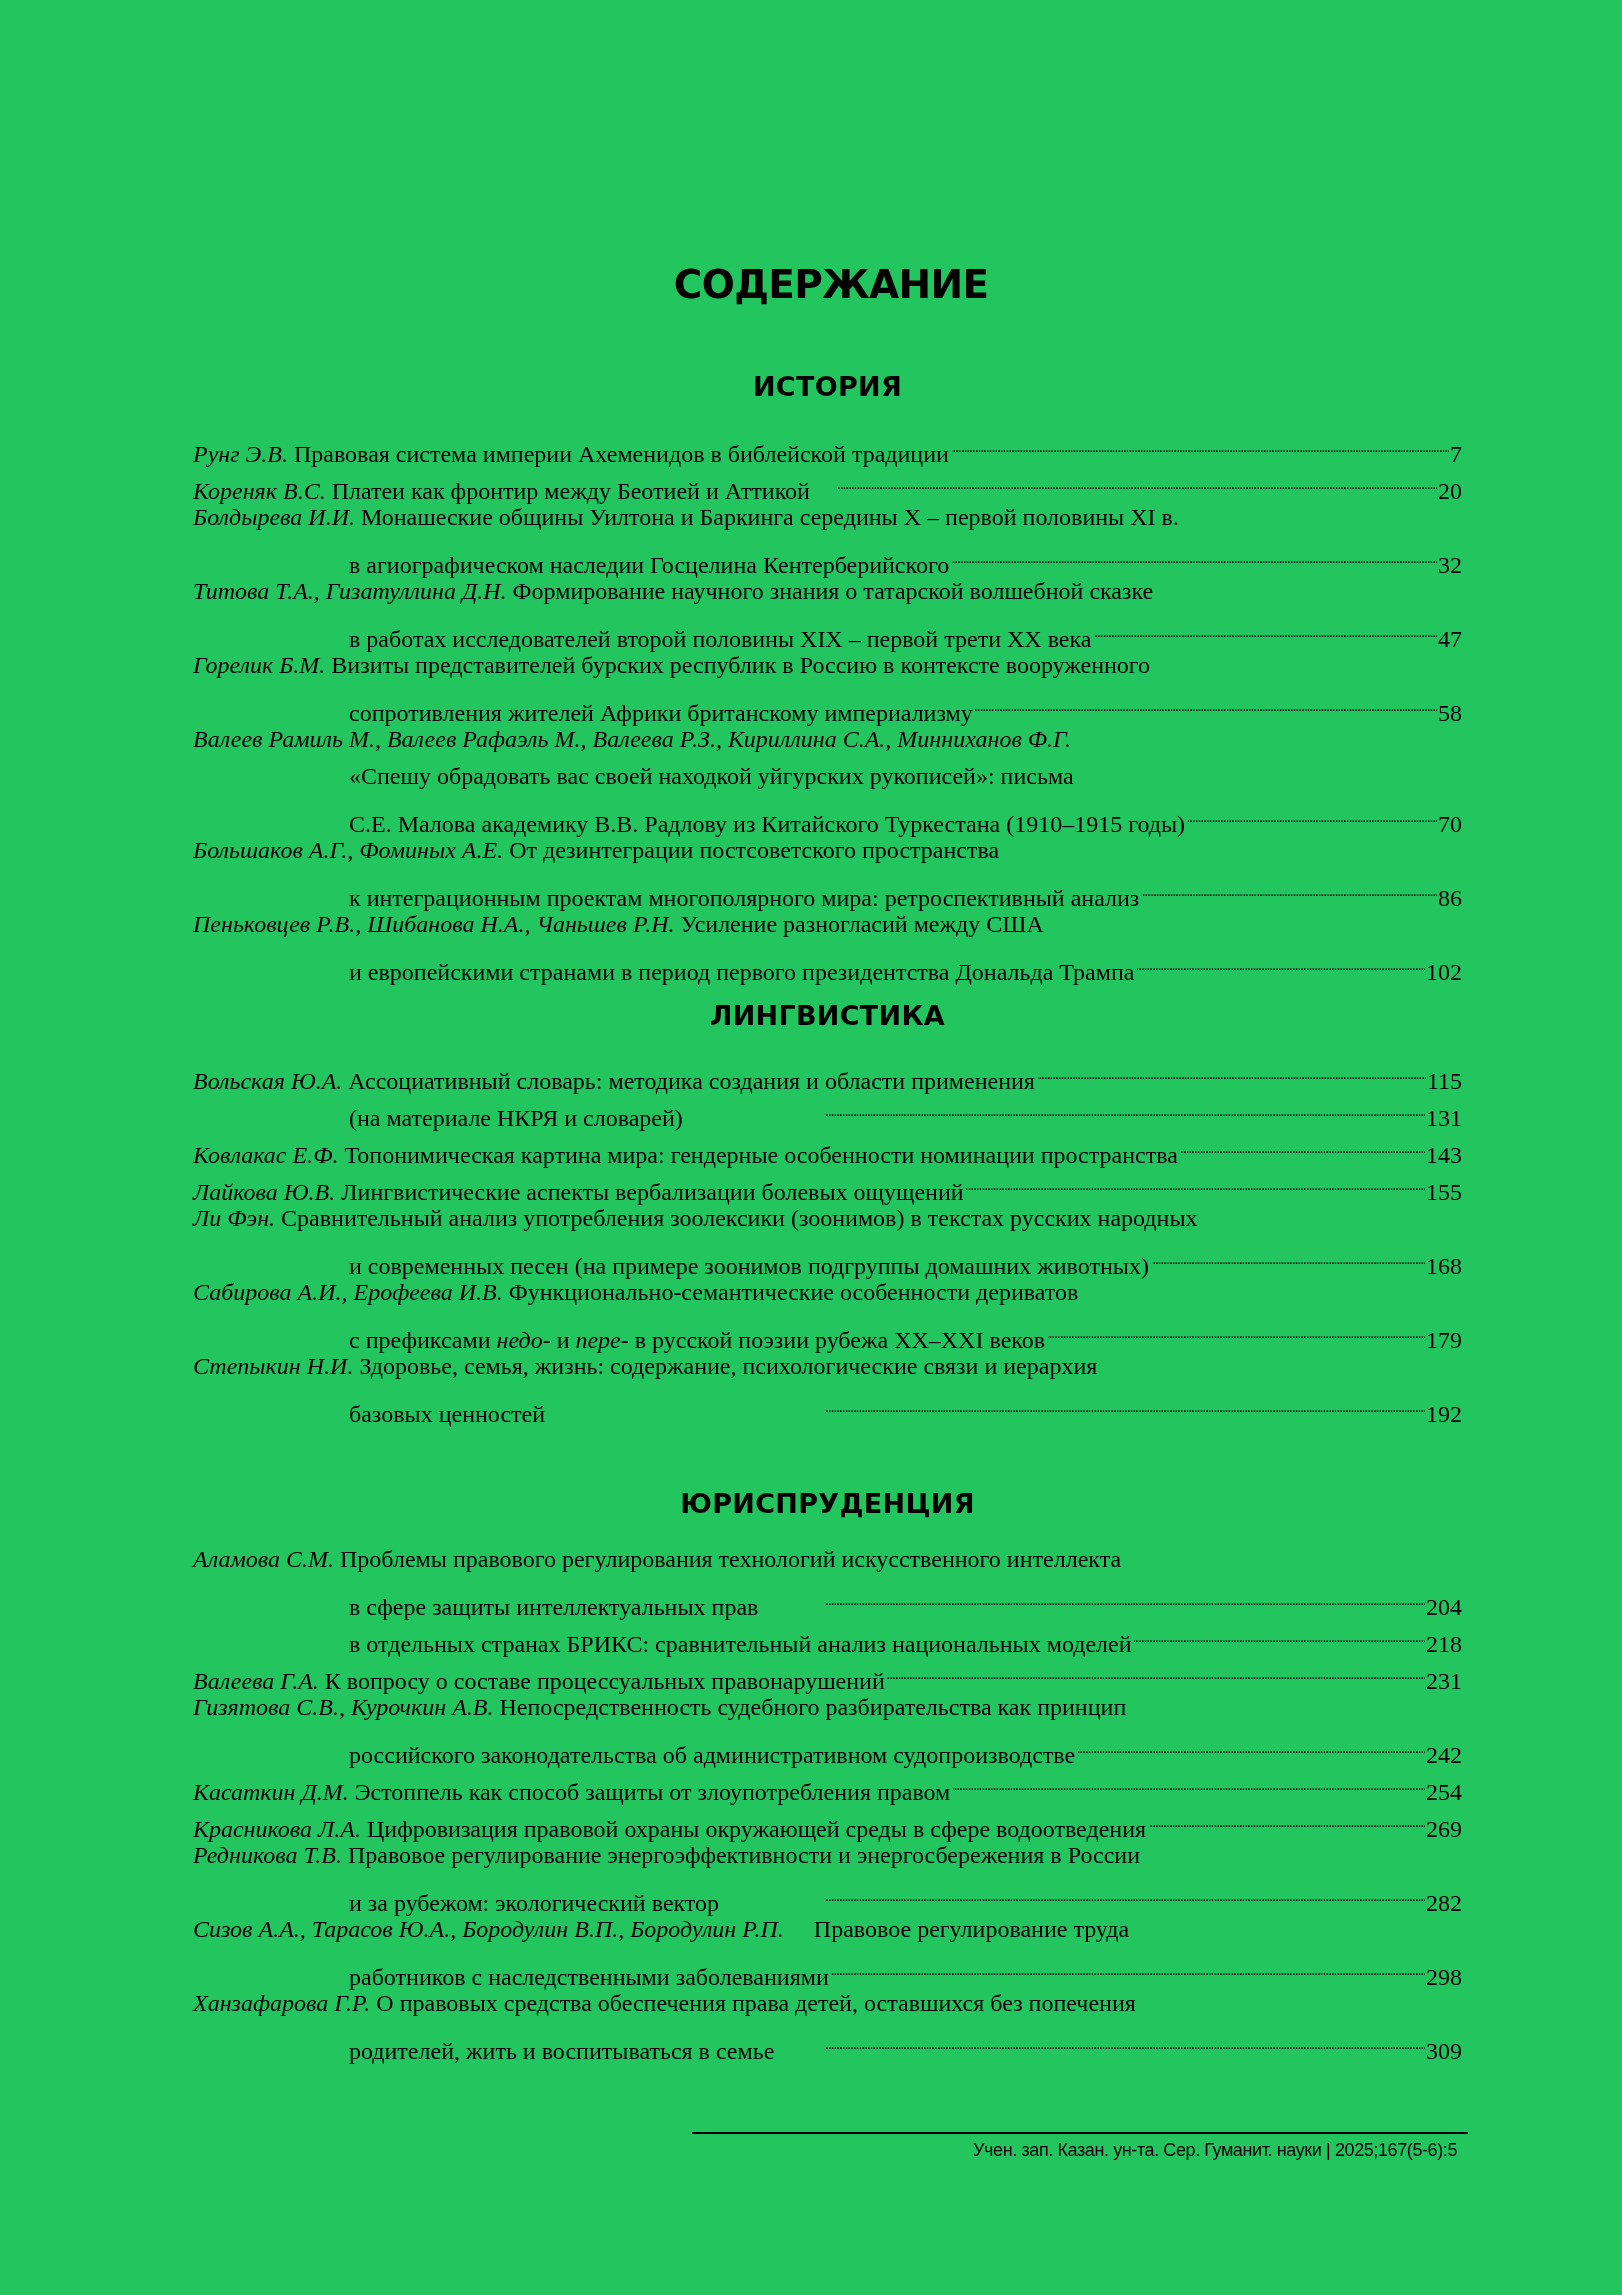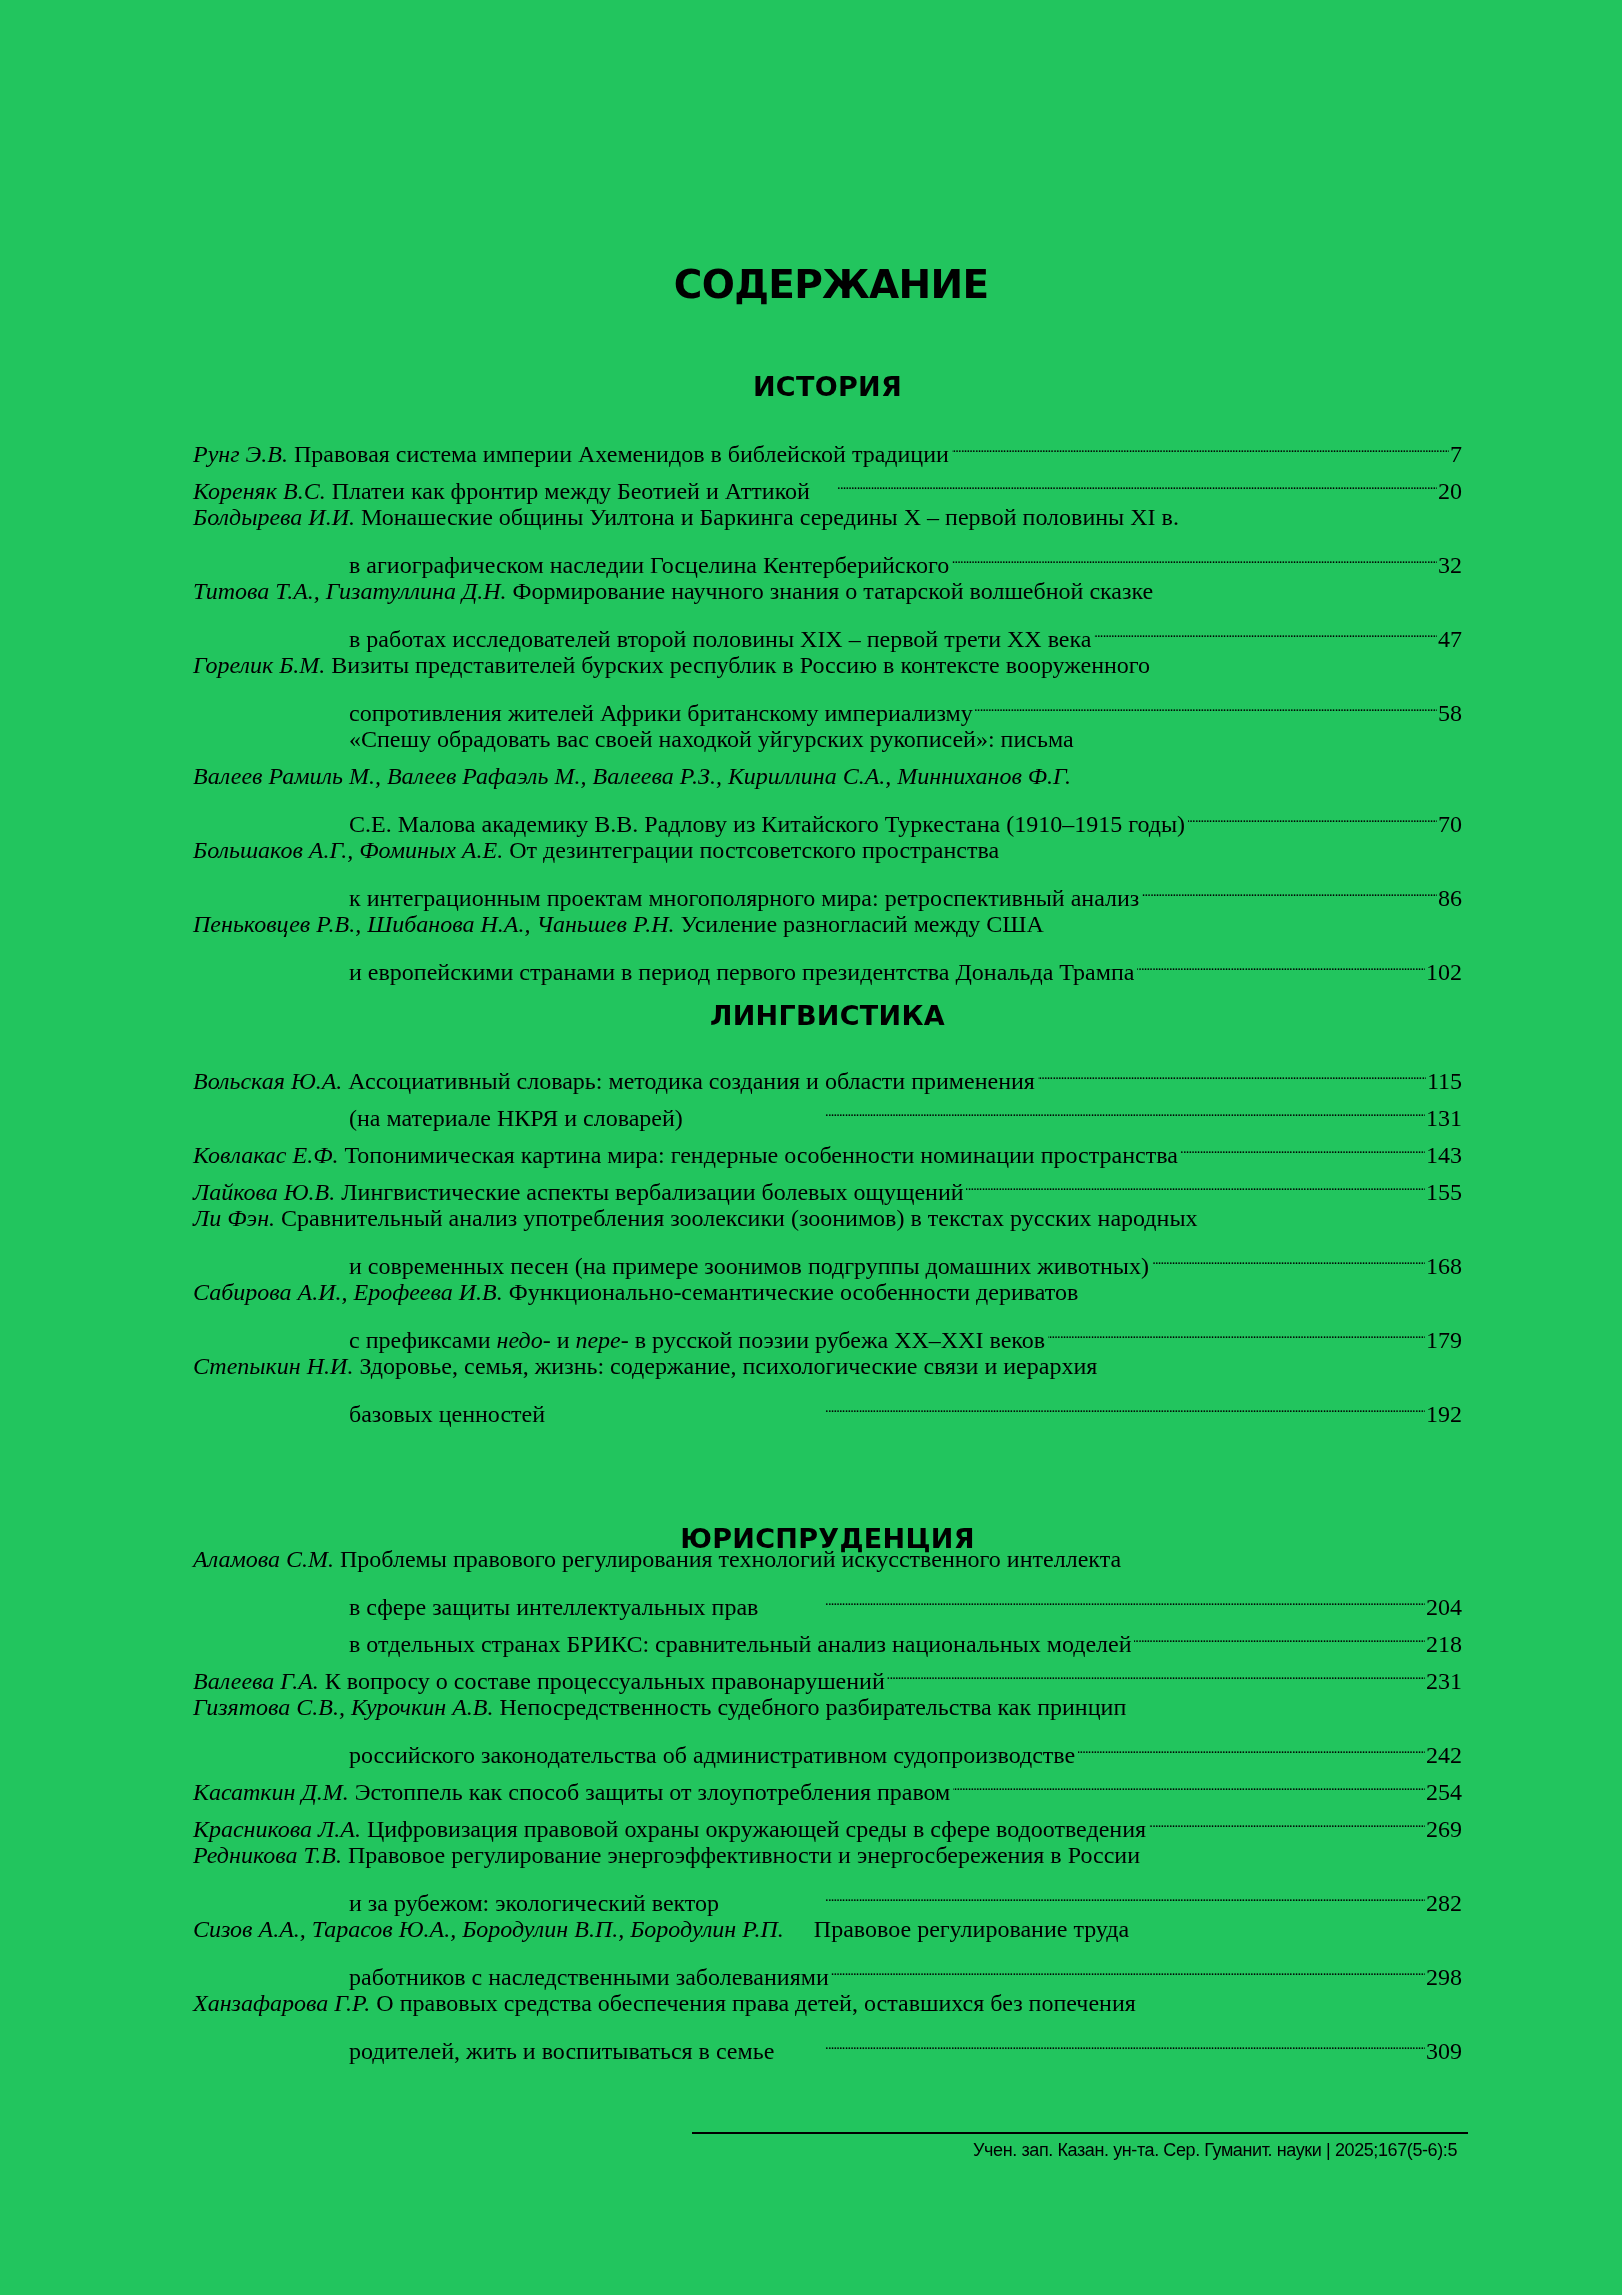--- a/index.html
+++ b/index.html
@@ -110,25 +110,25 @@
           <div class="line">
             <span class="text-part"><span class="authors">Горелик Б.М.</span> <span style="white-space: pre;">Визиты представителей бурских республик в Россию в контексте вооруженного</span></span>
           </div>
           <div class="line cont">
             <span class="text-part"><span style="white-space: pre;">сопротивления жителей Африки британскому империализму</span></span>
             <span class="leader"></span>
             <span class="page-num">58</span>
           </div>
         </div>
         <div class="entry">
+          <div class="line">
+            <span class="text-part"><span class="authors">Валеев Рамиль М., Валеев Рафаэль М., Валеева Р.З., Кириллина С.А., Минниханов Ф.Г.</span></span>
+          </div>
           <div class="line cont">
             <span class="text-part"><span style="white-space: pre;">«Спешу обрадовать вас своей находкой уйгурских рукописей»: письма</span></span>
-          </div>
-          <div class="line">
-            <span class="text-part"><span class="authors">Валеев Рамиль М., Валеев Рафаэль М., Валеева Р.З., Кириллина С.А., Минниханов Ф.Г.</span></span>
           </div>
           <div class="line cont">
             <span class="text-part"><span style="white-space: pre;">С.Е. Малова академику В.В. Радлову из Китайского Туркестана (1910–1915 годы)</span></span>
             <span class="leader"></span>
             <span class="page-num">70</span>
           </div>
         </div>
         <div class="entry">
           <div class="line">
             <span class="text-part"><span class="authors">Большаков А.Г., Фоминых А.Е.</span> <span style="white-space: pre;">От дезинтеграции постсоветского пространства</span></span>
@@ -204,21 +204,21 @@
           <div class="line">
             <span class="text-part"><span class="authors">Степыкин Н.И.</span> <span style="white-space: pre;">Здоровье, семья, жизнь: содержание, психологические связи и иерархия</span></span>
           </div>
           <div class="line cont">
             <span class="text-part"><span style="white-space: pre;">базовых ценностей</span></span>
             <span class="leader"></span>
             <span class="page-num">192</span>
           </div>
         </div>
       </div>
-      <div class="section-heading" style="top: 1522px;">ЮРИСПРУДЕНЦИЯ</div>
+      <div class="section-heading" style="top: 1487px;">ЮРИСПРУДЕНЦИЯ</div>
       <div class="entries" style="top: 1541px;">
         <div class="entry">
           <div class="line">
             <span class="text-part"><span class="authors">Аламова С.М.</span> <span style="white-space: pre;">Проблемы правового регулирования технологий искусственного интеллекта</span></span>
           </div>
           <div class="line cont">
             <span class="text-part"><span style="white-space: pre;">в сфере защиты интеллектуальных прав</span></span>
             <span class="leader"></span>
             <span class="page-num">204</span>
           </div>

